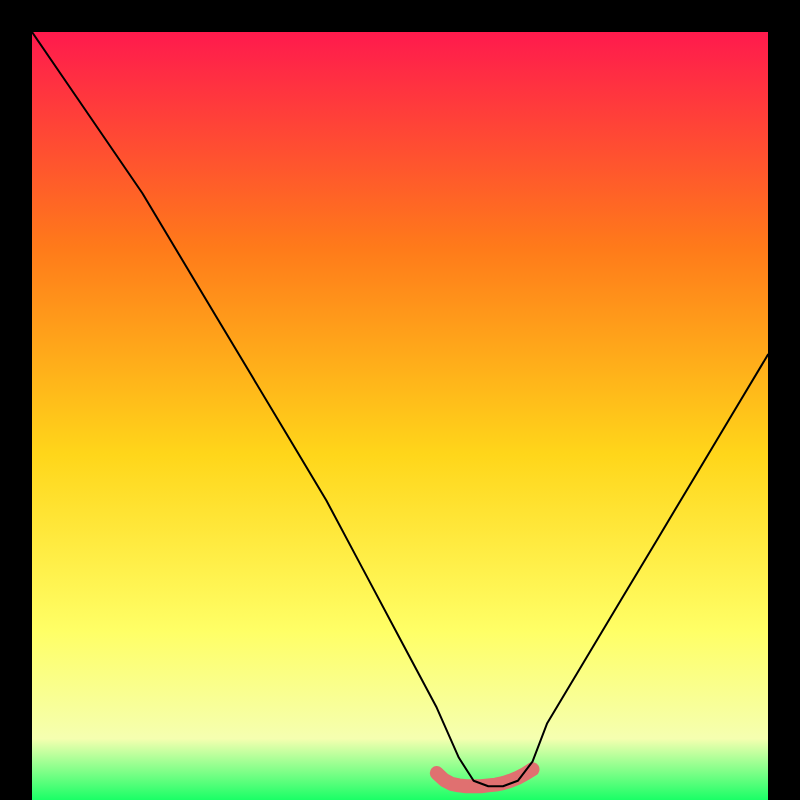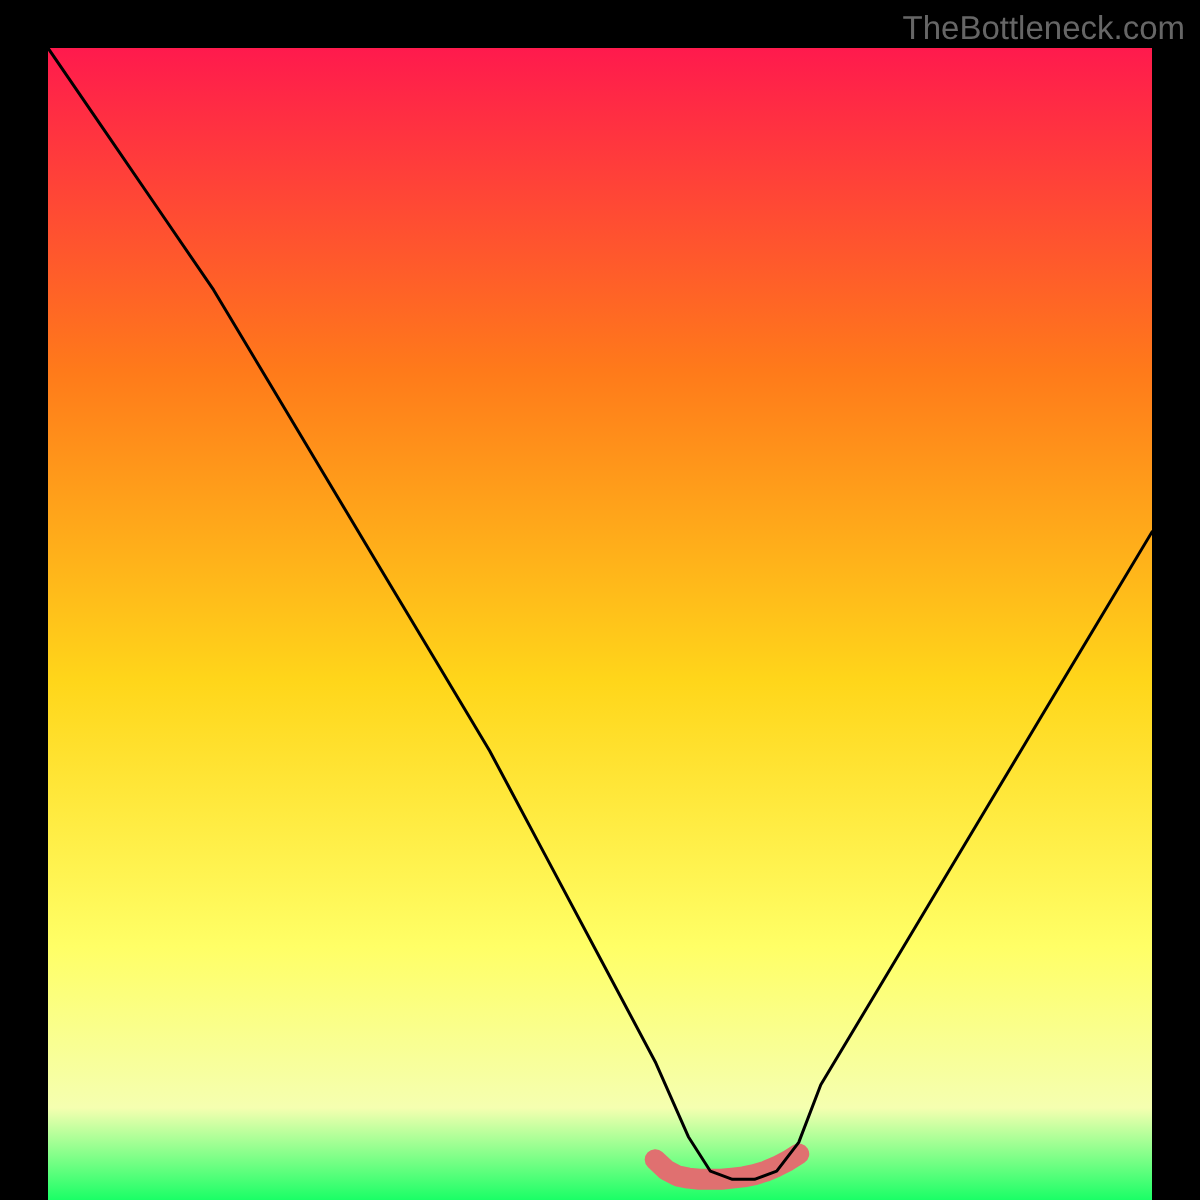--- a/index.html
+++ b/index.html
@@ -33,21 +33,20 @@
     width: 736px;
     height: 768px;
   }
   svg { display: block; }
 </style>
 </head>
 <body>
 
 <div class="outer">
 
-  <div class="watermark">TheBottleneck.com</div>
 
   <div class="plot-wrap">
     <svg id="plot-svg" viewBox="0 0 736 768" width="736" height="768" preserveAspectRatio="none">
       <defs>
         <linearGradient id="bggrad" x1="0" y1="0" x2="0" y2="1">
           <stop id="g0" offset="0%" stop-color="#ff1a4d"></stop>
           <stop id="g1" offset="28%" stop-color="#ff7a1a"></stop>
           <stop id="g2" offset="55%" stop-color="#ffd61a"></stop>
           <stop id="g3" offset="78%" stop-color="#ffff66"></stop>
           <stop id="g4" offset="92%" stop-color="#f5ffb0"></stop>

